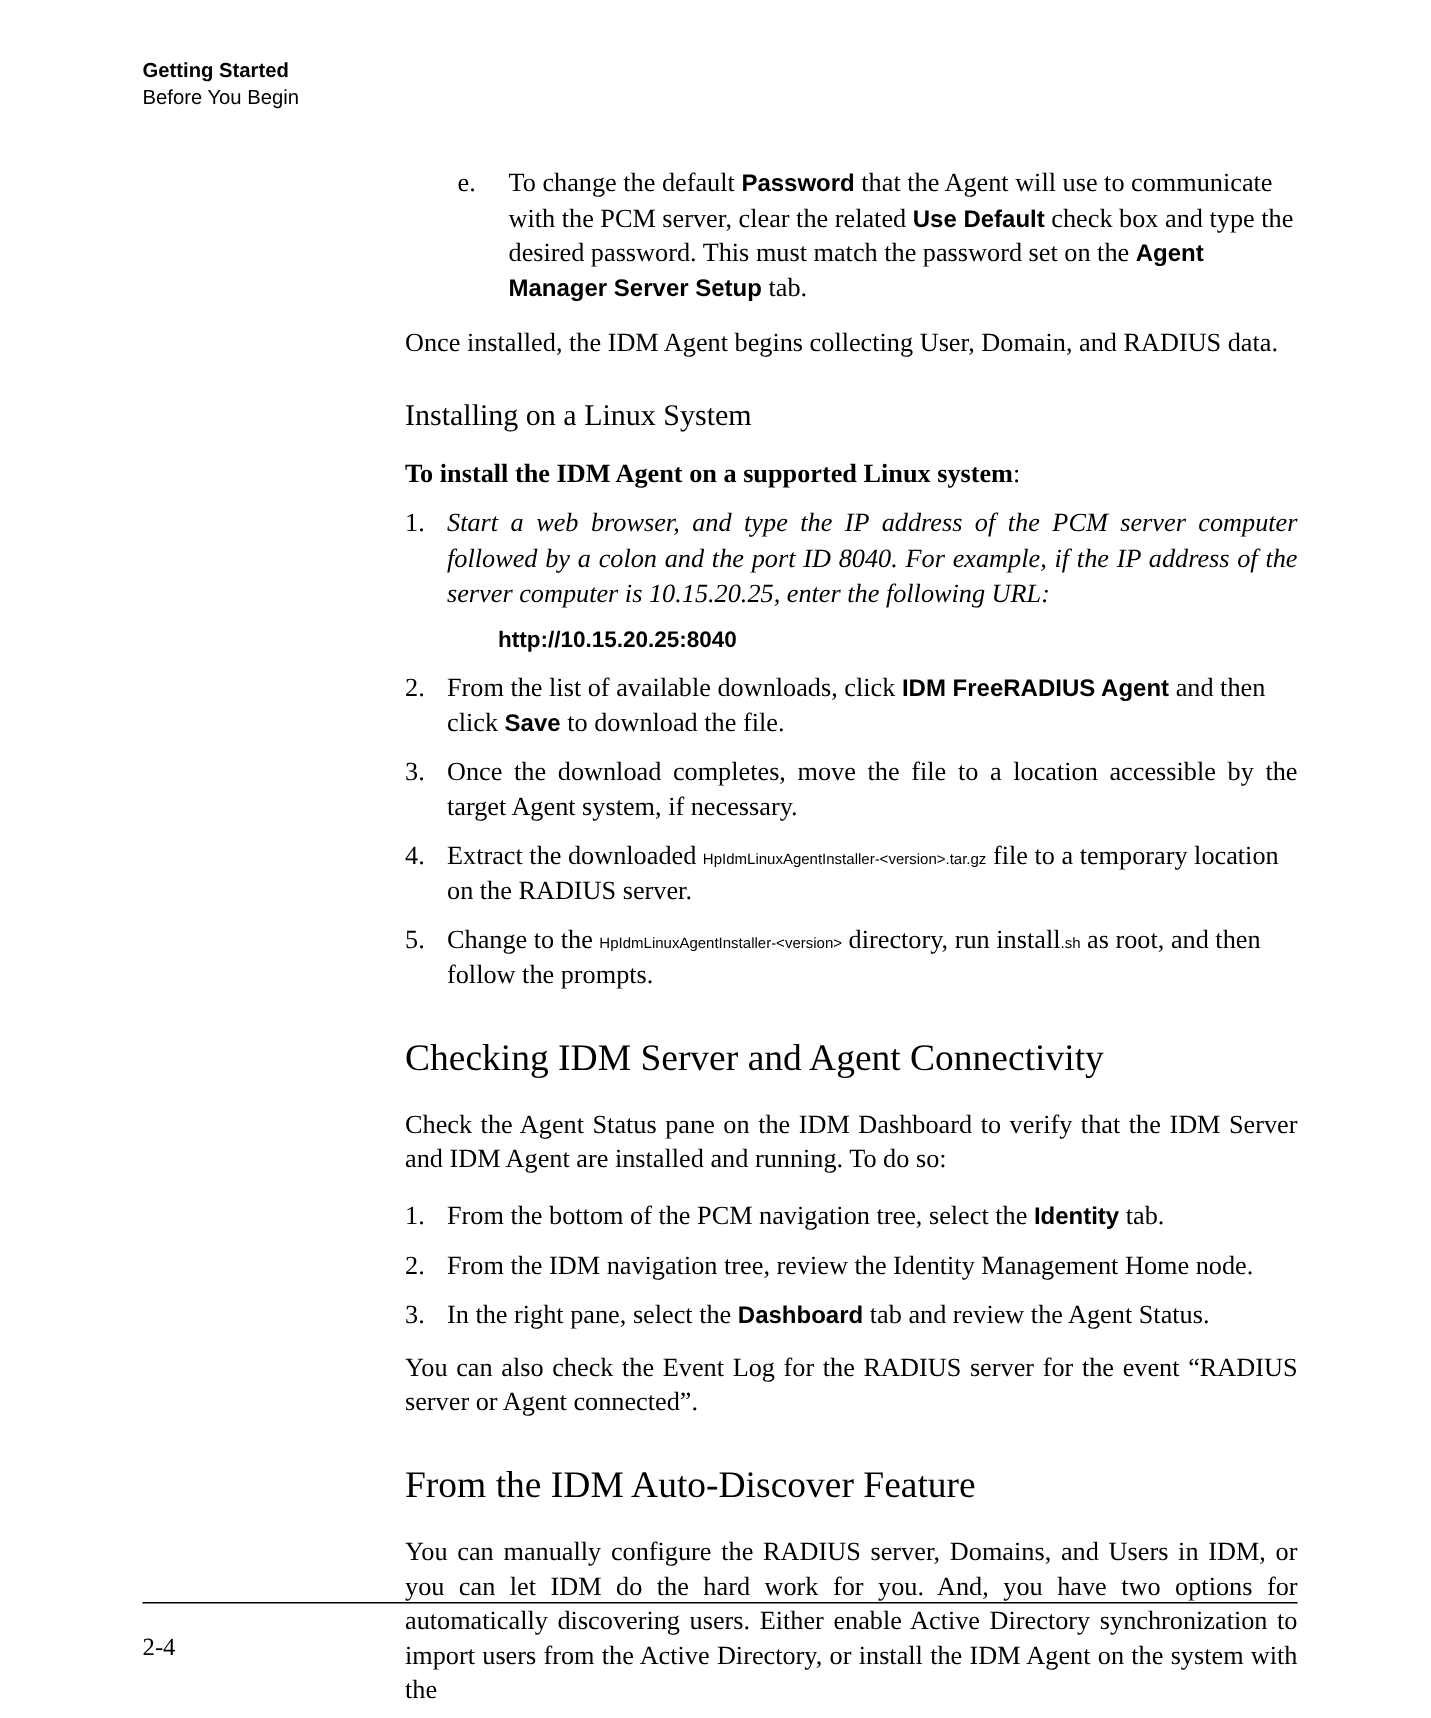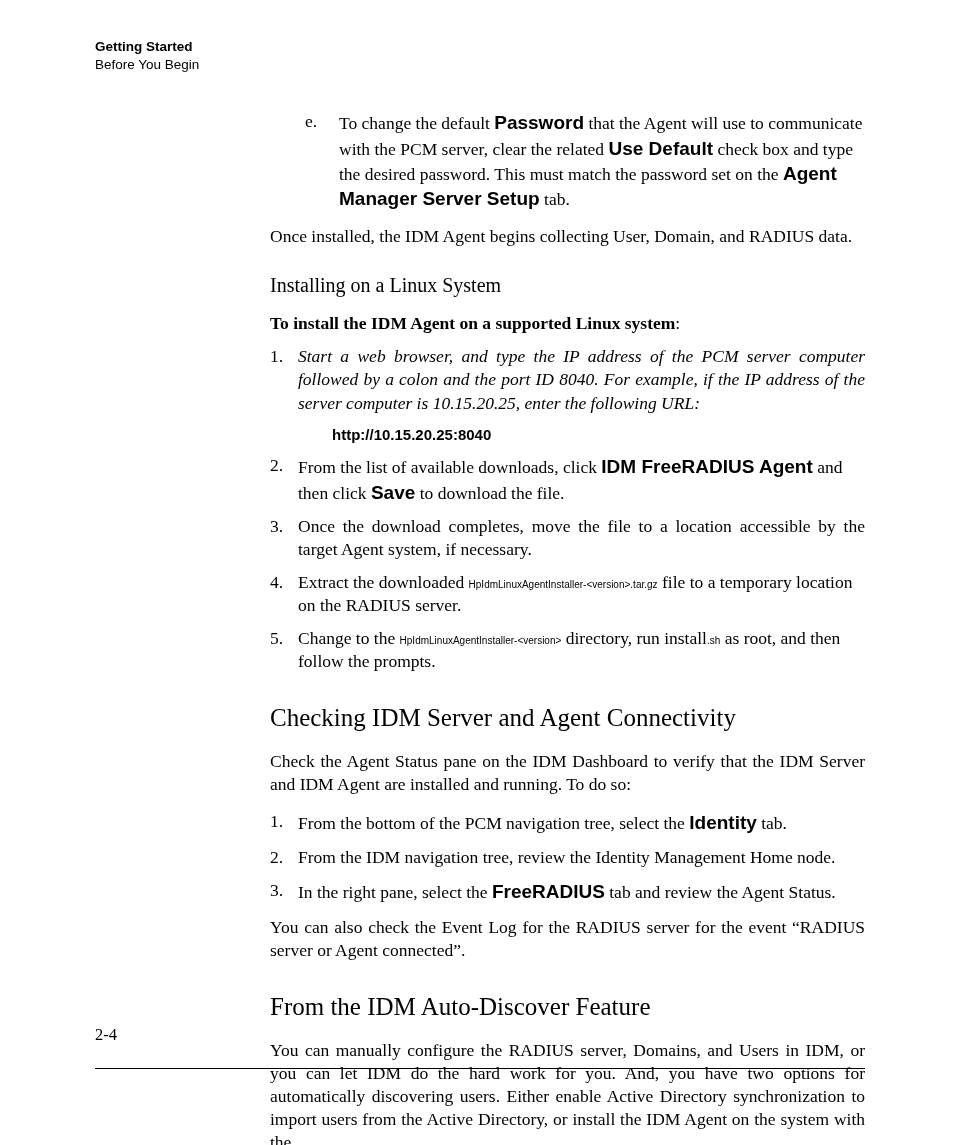--- a/index.html
+++ b/index.html
@@ -68,33 +68,33 @@
     font-family: Arial, Helvetica, sans-serif;
     font-weight: 700;
     font-size: 15px;
     margin: 6px 0 10px 62px;
   }
   .h2 {
     font-size: 25px;
     margin: 28px 0 16px 0;
     font-weight: 400;
   }
-  .sans-b { font-family: Arial, Helvetica, sans-serif; font-weight: 700; font-size: 19px; }
+  .sans-b { font-family: Arial, Helvetica, sans-serif; font-weight: 700; font-size: 16px; }
   .sans   { font-family: Arial, Helvetica, sans-serif; font-weight: 400; font-size: 10px; }
   .footer-rule {
     position: absolute;
     left: 95px;
     width: 770px;
     top: 1068px;
     border-top: 1.5px solid #000;
   }
   .page-num {
     position: absolute;
     left: 95px;
-    top: 1025px;
+    top: 1088px;
     font-size: 16.5px;
   }
 </style>
 </head>
 <body>
 
 <div class="page">
 
   <div class="running-head">
     <div class="title">Getting Started</div>
@@ -163,21 +163,21 @@
     </div>
 
     <div class="num-item">
       <div class="marker">2.</div>
       <div class="body"> From the IDM navigation tree, review the Identity Management Home node.</div>
     </div>
 
     <div class="num-item">
       <div class="marker">3.</div>
       <div class="body">
-        <span>In the right pane, select the </span><span class="sans-b">FreeRADIUS</span><span> tab and review the Agent Status.</span>
+        <span>In the right pane, select the </span><span class="sans-b">Dashboard</span><span> tab and review the Agent Status.</span>
       </div>
     </div>
 
     <p class="para" style="text-align:justify; margin-top:12px;">You can also check the Event Log for the RADIUS server for the event “RADIUS server or Agent connected”.</p>
 
     <div class="h2">From the IDM Auto-Discover Feature</div>
 
     <p class="para" style="text-align:justify;">You can manually configure the RADIUS server, Domains, and Users in IDM, or you can let IDM do the hard work for you. And, you have two options for automatically discovering users. Either enable Active Directory synchronization to import users from the Active Directory, or install the IDM Agent on the system with the</p>
 
   </div>

